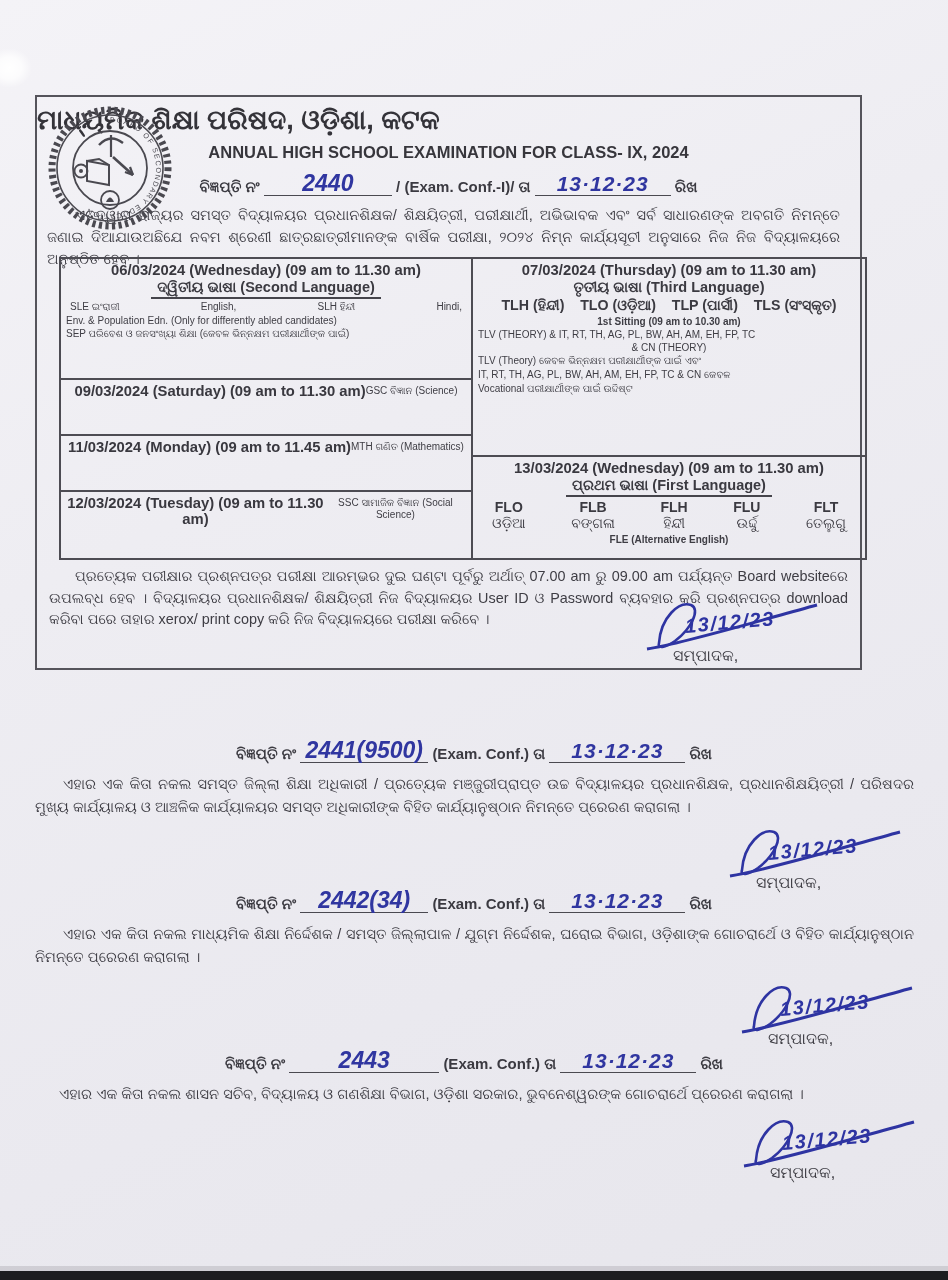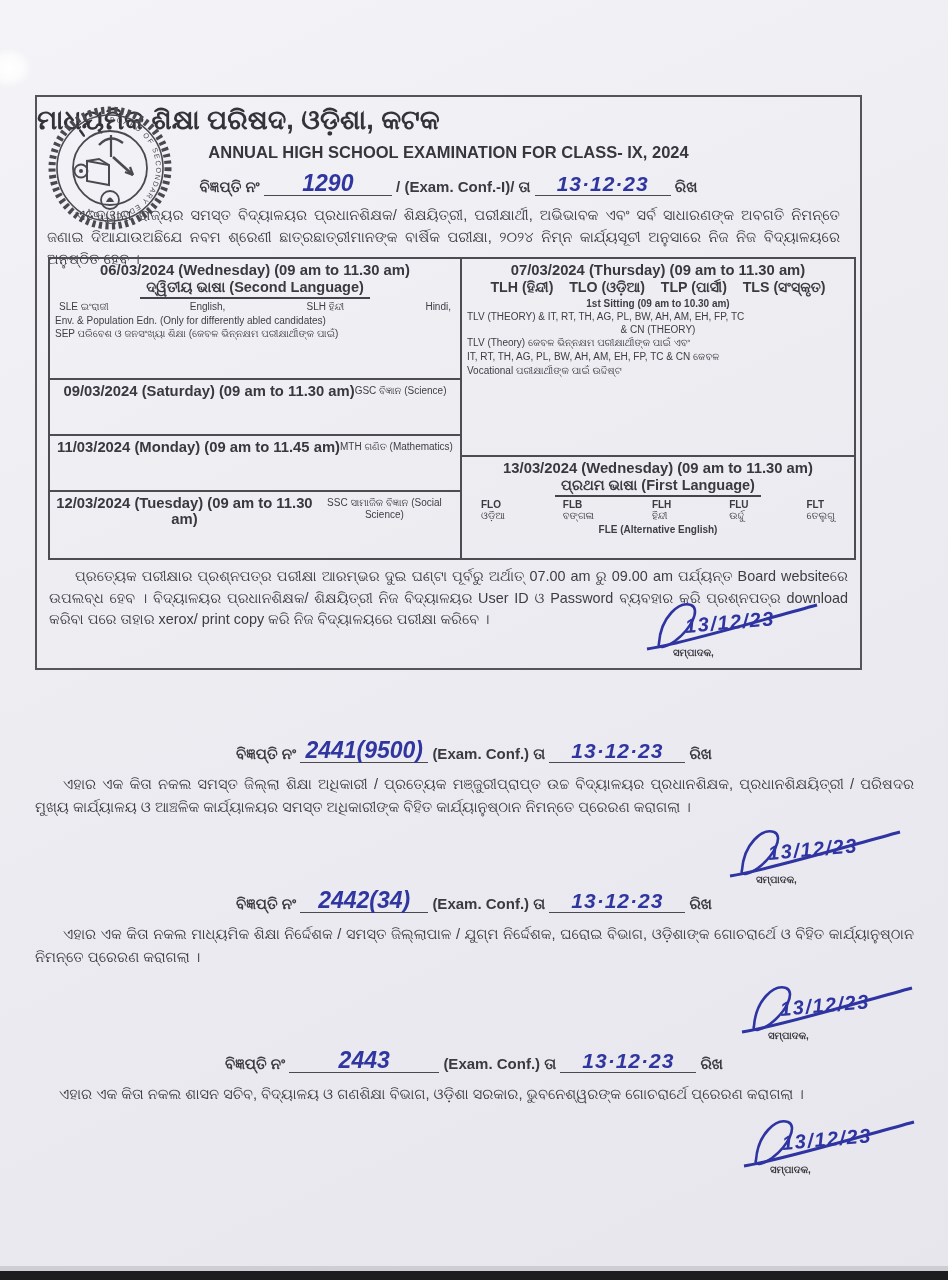--- a/index.html
+++ b/index.html
@@ -20,48 +20,48 @@
   .org-title{text-align:left;font-size:27px;font-weight:bold;padding-top:8px;color:#343339;}
   .exam-title{text-align:center;font-size:16.5px;font-weight:bold;margin-top:7px;color:#37363c;}
   .notice-line{text-align:center;margin-top:9px;font-size:15px;font-weight:bold;white-space:nowrap;}
   .hand{font-style:italic;color:#3036a0;font-weight:bold;}
   .blank{display:inline-block;border-bottom:1.6px solid #4a4950;text-align:center;vertical-align:bottom;line-height:1.05;}
   .num-blank{min-width:128px;font-size:23px;}
   .date-blank{min-width:136px;font-size:21px;letter-spacing:1px;}
   .intro{margin:9px 20px 0 10px;font-size:14.6px;line-height:1.5;text-align:justify;text-indent:28px;color:#3e3d44;}
 
   
-  .exam-table{position:absolute;left:11px;top:160px;width:804px;height:299px;border:2px solid #4d4c53;display:flex;background:transparent;}
+  .exam-table{position:absolute;left:22px;top:160px;width:804px;height:299px;border:2px solid #4d4c53;display:flex;background:transparent;}
   .tcol{display:flex;flex-direction:column;}
   .tcol.left{width:410px;border-right:2px solid #4d4c53;}
   .tcol.right{flex:1;}
   .cell{padding:3px 5px 2px 5px;box-sizing:border-box;}
   .cell.bline{border-bottom:2px solid #4d4c53;}
   .cdate{font-size:14.8px;font-weight:bold;text-align:center;color:#39383f;}
   .csub{text-align:center;font-size:14.5px;font-weight:bold;margin-top:1px;}
   .und{border-bottom:2px solid #45444b;padding:0 6px 1px 6px;display:inline-block;}
   .cline{font-size:10px;margin-top:2px;color:#3e3d44;}
   .cline.center{text-align:center;}
   .cline.bold{font-weight:bold;}
   .spread{display:flex;justify-content:space-between;padding:0 4px;}
   .h-left1{height:121px;} .h-left2{height:56px;} .h-left3{height:56px;}
   .h-right1{height:198px;}
   .midv{display:flex;flex-direction:row;justify-content:center;flex:1;}
   .fl-codes{display:flex;justify-content:space-between;padding:0 14px;margin-top:2px;}
-  .fl-item{font-size:10px;}
+  .fl-item{text-align:center;font-size:14px;}
   .fl-code{font-weight:bold;}
   .codes-line{white-space:pre;font-weight:bold;text-align:center;font-size:14.2px;margin-top:1px;}
 
   .box-footer{margin:7px 12px 0 12px;font-size:14.4px;line-height:1.5;text-align:justify;text-indent:26px;color:#3e3d44;}
 
   
   .sig{position:absolute;width:180px;height:84px;}
   .sig svg{position:absolute;left:0;top:0;}
   .sig-date{position:absolute;left:40px;top:16px;font-size:20px;font-weight:bold;font-style:italic;color:#2e34a2;transform:rotate(-5deg);letter-spacing:1.5px;white-space:nowrap;}
-  .sig-title{position:absolute;left:28px;top:52px;font-size:10px;font-weight:bold;color:#3b3a41;}
+  .sig-title{position:absolute;left:28px;top:52px;font-size:16px;font-weight:normal;color:#3b3a41;}
   .sig1{left:645px;top:595px;}
   .sig2{left:728px;top:822px;}
   .sig3{left:740px;top:978px;}
   .sig4{left:742px;top:1112px;}
 
   
   .notice-block{position:absolute;left:0;width:948px;}
   .nb2{top:738px;} .nb3{top:888px;} .nb4{top:1048px;}
   .nb-head{text-align:center;font-size:15px;font-weight:bold;white-space:nowrap;}
   .nb-body{margin:10px 34px 0 35px;font-size:14.6px;line-height:1.55;text-align:justify;text-indent:28px;color:#3e3d44;}
@@ -99,21 +99,21 @@
 
       <circle cx="63" cy="95" r="9" fill="none" stroke="#4a4950" stroke-width="1.8"></circle>
       <path d="M59,97 Q63,88 67,97 Z" fill="#4a4950"></path>
     </svg>
 
     <div class="org-title">ମାଧ୍ୟମିକ ଶିକ୍ଷା ପରିଷଦ, ଓଡ଼ିଶା, କଟକ</div>
     <div class="exam-title">ANNUAL HIGH SCHOOL EXAMINATION FOR CLASS- IX, 2024</div>
 
     <div class="notice-line">
       <span>ବିଜ୍ଞପ୍ତି ନଂ</span>
-      <span class="blank num-blank hand">1290</span>
+      <span class="blank num-blank hand">2440</span>
       <span>/ (Exam. Conf.-I)/ ତା</span>
       <span class="blank date-blank hand">13·12·23</span>
       <span>ରିଖ</span>
     </div>
 
     <div class="intro">ଏତଦ୍ୱାରା ରାଜ୍ୟର ସମସ୍ତ ବିଦ୍ୟାଳୟର ପ୍ରଧାନଶିକ୍ଷକ/ ଶିକ୍ଷୟିତ୍ରୀ, ପରୀକ୍ଷାର୍ଥୀ, ଅଭିଭାବକ ଏବଂ ସର୍ବ ସାଧାରଣଙ୍କ ଅବଗତି ନିମନ୍ତେ ଜଣାଇ ଦିଆଯାଉଅଛିଯେ ନବମ ଶ୍ରେଣୀ ଛାତ୍ରଛାତ୍ରୀମାନଙ୍କ ବାର୍ଷିକ ପରୀକ୍ଷା, ୨୦୨୪ ନିମ୍ନ କାର୍ଯ୍ୟସୂଚୀ ଅନୁସାରେ ନିଜ ନିଜ ବିଦ୍ୟାଳୟରେ ଅନୁଷ୍ଠିତ ହେବ ।</div>
 
     <div class="exam-table">
       <div class="tcol left">
         <div class="cell bline h-left1">
@@ -144,20 +144,21 @@
           <div class="midv">
             <div class="cdate">12/03/2024 (Tuesday) (09 am to 11.30 am)</div>
             <div class="cline center">SSC ସାମାଜିକ ବିଜ୍ଞାନ (Social Science)</div>
           </div>
         </div>
       </div>
 
       <div class="tcol right">
         <div class="cell bline h-right1">
           <div class="cdate">07/03/2024 (Thursday) (09 am to 11.30 am)</div>
+          <div class="csub">ତୃତୀୟ ଭାଷା (Third Language)</div>
           <div class="codes-line">TLH (ହିନ୍ଦୀ)    TLO (ଓଡ଼ିଆ)    TLP (ପାର୍ସୀ)    TLS (ସଂସ୍କୃତ)</div>
           <div class="cline center bold">1st Sitting (09 am to 10.30 am)</div>
           <div class="cline">TLV (THEORY) &amp; IT, RT, TH, AG, PL, BW, AH, AM, EH, FP, TC</div>
           <div class="cline center">&amp; CN (THEORY)</div>
           <div class="cline">TLV (Theory) କେବଳ ଭିନ୍ନକ୍ଷମ ପରୀକ୍ଷାର୍ଥୀଙ୍କ ପାଇଁ ଏବଂ</div>
           <div class="cline">IT, RT, TH, AG, PL, BW, AH, AM, EH, FP, TC &amp; CN କେବଳ</div>
           <div class="cline">Vocational ପରୀକ୍ଷାର୍ଥୀଙ୍କ ପାଇଁ ଉଦ୍ଦିଷ୍ଟ</div>
         </div>
         <div class="cell" style="flex:1;">
           <div class="cdate">13/03/2024 (Wednesday) (09 am to 11.30 am)</div>

